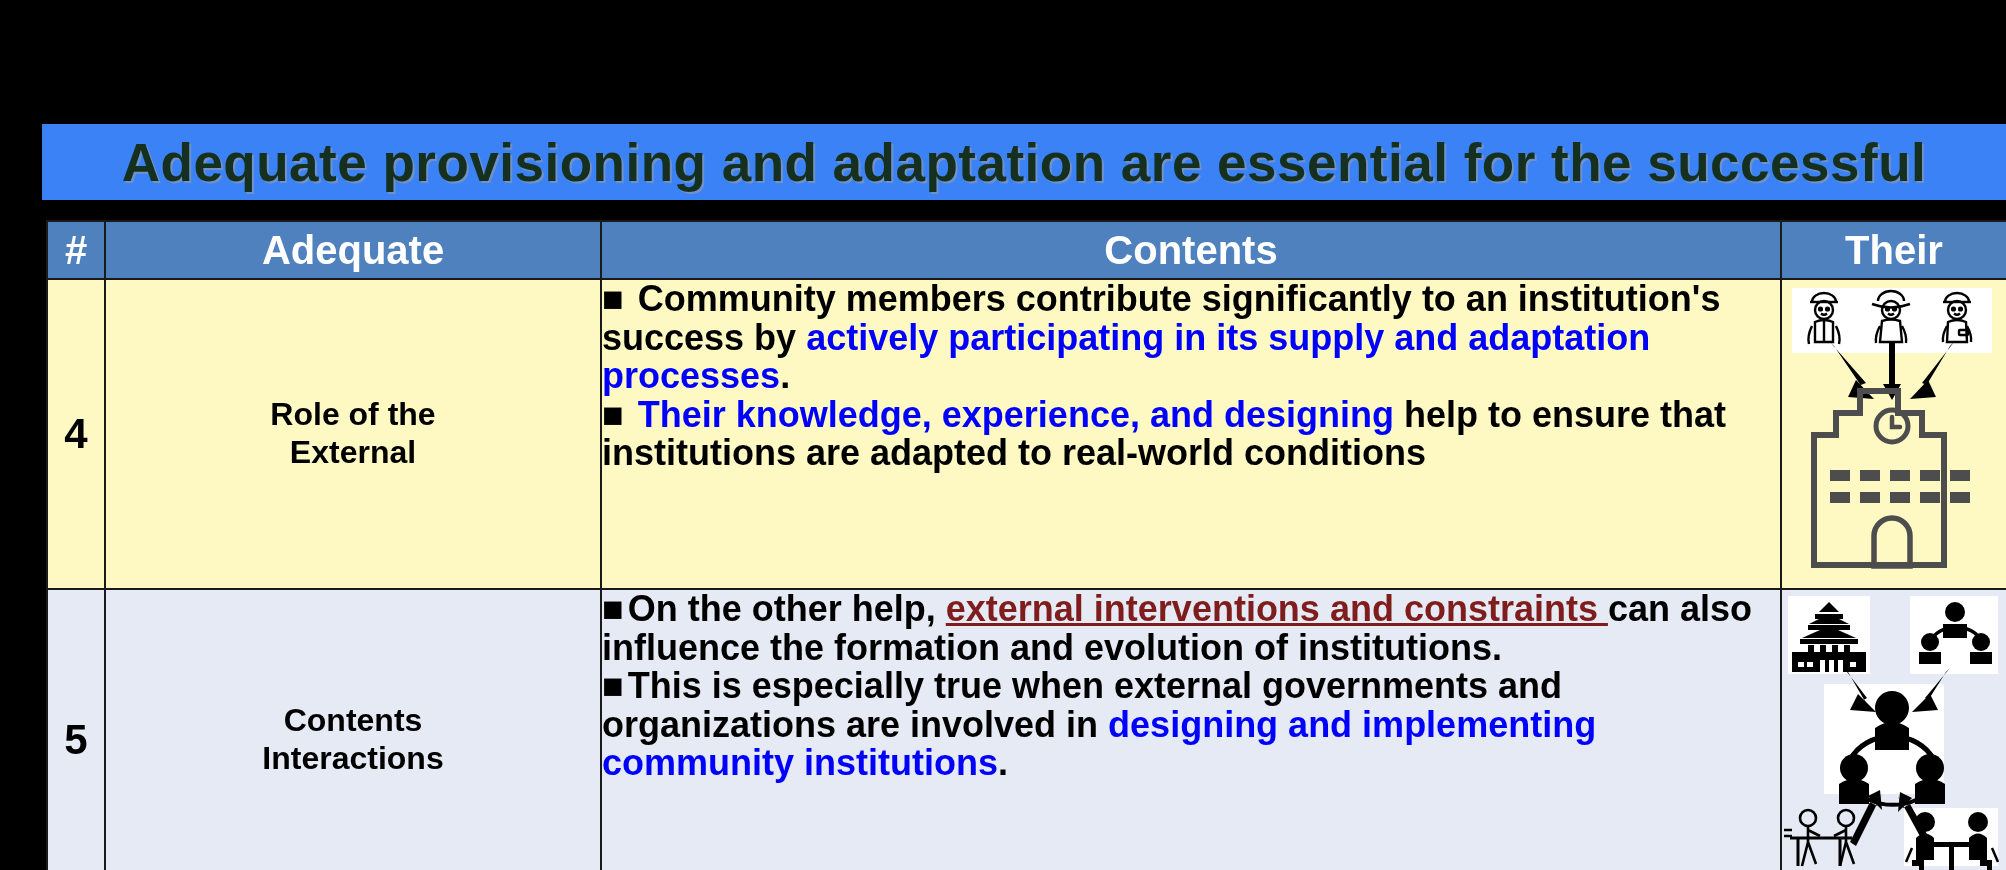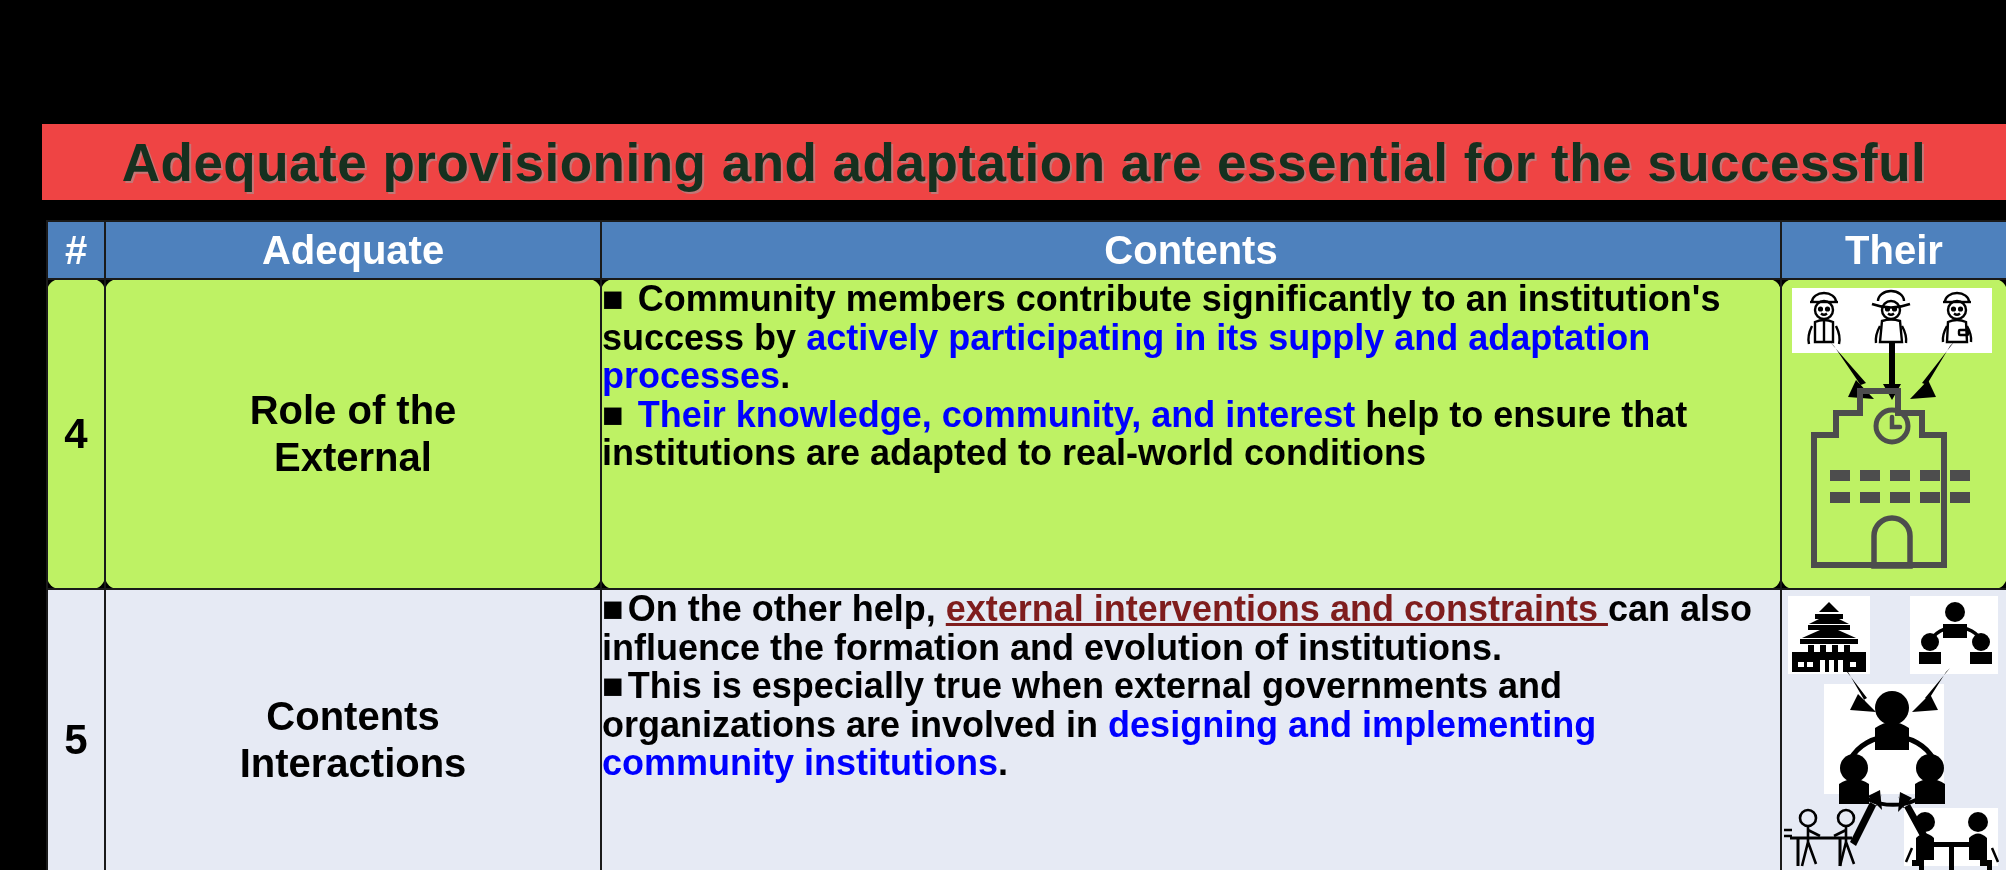--- a/index.html
+++ b/index.html
@@ -8,21 +8,21 @@
     background: #000000;
     font-family: "Liberation Sans", sans-serif;
     overflow: hidden;
   }
   .slide { position: relative; width: 2006px; height: 870px; background: #000000; }
 
   
   .title-box {
     position: absolute;
     left: 42px; top: 124px; width: 1964px; height: 76px;
-    background: #ef4444;
+    background: #3b82f6;
     display: flex; align-items: center; justify-content: center;
   }
   .title-text {
     font-size: 53px; font-weight: bold; color: #16301F;
     letter-spacing: 0.5px; white-space: nowrap;
     text-shadow: 2px 2px 0 rgba(160,160,160,0.55);
   }
 
   
   .table {
@@ -40,30 +40,30 @@
   col.c-img { width: 226px; }
 
   
   thead th {
     background: #4E81BD; color: #FFFFFF;
     font-size: 40px; font-weight: bold;
     height: 58px; text-align: center; vertical-align: middle;
   }
 
   
-  tr.row-4 td { background: #bef264; border-radius: 13px; }
+  tr.row-4 td { background: #fef9c3; }
   tr.row-5 td { background: #E6EAF4; }
 
   td.num {
     text-align: center; vertical-align: middle;
     font-size: 42px; font-weight: bold; color: #000000;
   }
   td.elem {
     text-align: center; vertical-align: middle;
-    font-size: 40px; font-weight: bold; color: #000000; line-height: 1.18;
+    font-size: 32px; font-weight: bold; color: #000000; line-height: 1.18;
   }
   td.cont {
     vertical-align: top;
     padding: 8px 10px 6px 8px;
     font-size: 36px; font-weight: bold; color: #000000;
     line-height: 1.07;
   }
   td.img { vertical-align: top; padding: 0; position: relative; }
 
   .bullet-line { margin: 0 0 0 0; }
@@ -109,21 +109,21 @@
           <td class="num">4</td>
           <td class="elem">
             <div>Role of the</div>
             <div>External</div>
           </td>
           <td class="cont">
             <div class="bullet-line">
               <span class="sq">■</span><span class="gap"></span><span>Community members contribute significantly to an institution's success by </span><span class="blue">actively participating in its supply and adaptation processes</span><span>.</span>
             </div>
             <div class="bullet-line">
-              <span class="sq">■</span><span class="gap"></span><span class="blue">Their knowledge, community, and interest</span><span> help to ensure that institutions are adapted to real-world conditions</span>
+              <span class="sq">■</span><span class="gap"></span><span class="blue">Their knowledge, experience, and designing</span><span> help to ensure that institutions are adapted to real-world conditions</span>
             </div>
           </td>
           <td class="img">
             <div class="art">
               <svg width="222" height="308" viewBox="0 0 222 308">
 
                 <rect x="10" y="8" width="200" height="65" fill="#FFFFFF"></rect>
 
                 <g stroke="#000" stroke-width="2.4" fill="none">
                   <path d="M30 22 a12 9 0 0 1 24 0"></path>

